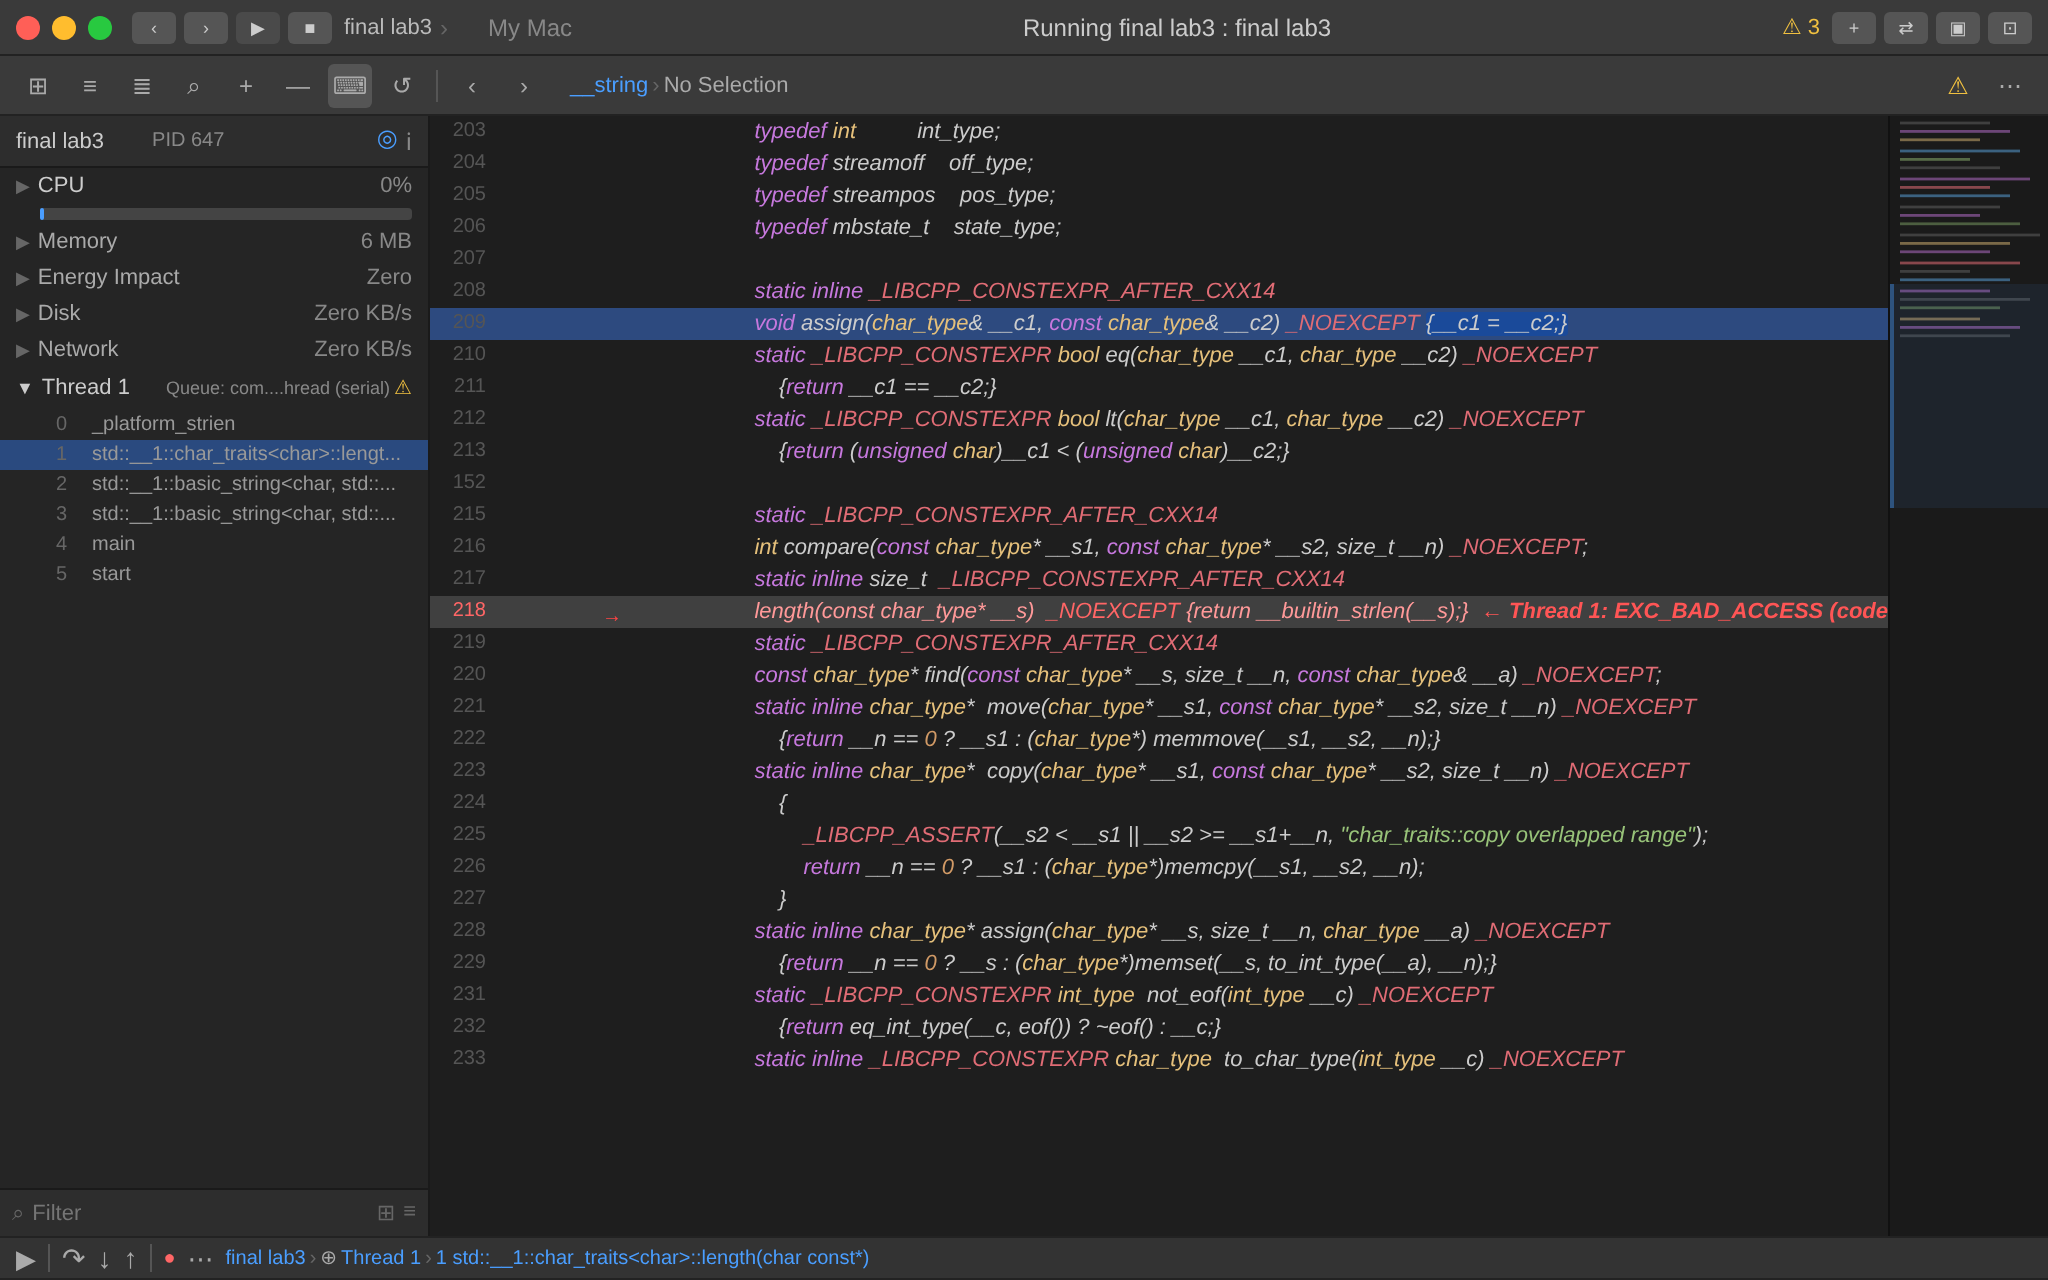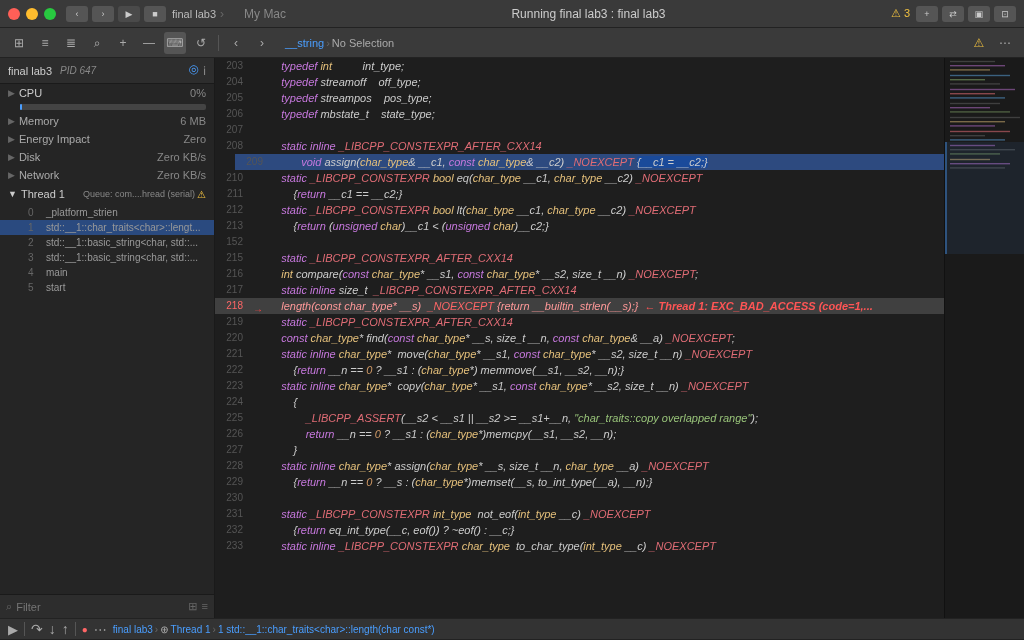--- a/index.html
+++ b/index.html
@@ -46,22 +46,22 @@
     .stack-item.active { background: #2a4a7f; }
     .stack-num { color: #666; width: 14px; flex-shrink: 0; }
 
     .filter-bar { height: 24px; background: #2d2d2d; border-top: 1px solid #1a1a1a; display: flex; align-items: center; padding: 0 6px; gap: 4px; margin-top: auto; }
     .filter-input { background: transparent; border: none; color: #aaa; font-size: 11px; outline: none; flex: 1; }
     .filter-icons { display: flex; gap: 4px; }
 
     
     .code-area { flex: 1; background: #1e1e1e; overflow: hidden; display: flex; flex-direction: column; }
     .code-lines { padding: 0; }
-    .code-line { display: flex; align-items: flex-end; min-height: 16px; }
-    .code-line.highlighted { background: #2d4a7f; margin-left: 20px; }
+    .code-line { display: flex; align-items: flex-end; min-height: 16px; gap: 48px; }
+    .code-line.highlighted { background: #2d4a7f; }
     .code-line.error-line { background: #404040; }
     .line-num { width: 36px; color: #555; text-align: right; padding-right: 8px; flex-shrink: 0; user-select: none; font-size: 10px; line-height: 16px; }
     .line-indicator { width: 14px; flex-shrink: 0; display: flex; align-items: center; justify-content: center; color: #4a9eff; font-size: 10px; }
     .line-content { flex: 1; padding-left: 4px; white-space: pre; color: #ccc; line-height: 16px; font-style: italic; }
 
     
     .kw { color: #c678dd; }
     .kw2 { color: #61afef; }
     .type { color: #e5c07b; }
     .str { color: #98c379; }
@@ -138,21 +138,21 @@
     <div class="toolbar-btn" style="color:#f0c040;">⚠</div>
     <div class="toolbar-btn">⋯</div>
   </div>
 </div>
 
 <div class="main">
 
   <div class="left-panel">
     <div class="process-header">
       <span style="font-size:11px; color:#ccc; font-weight:500;">final lab3</span>
-      <span style="color:#888; font-size:10px; margin-left:4px;font-style:italic;">PID 647</span>
+      <span style="color:#888; font-size:10px; margin-left:20px;">PID 647</span>
       <div class="process-icons">
         <span style="color:#4a9eff; font-size:12px;">◎</span>
         <span style="color:#888; font-size:12px; cursor:pointer;">ℹ</span>
       </div>
     </div>
 
     <div class="metric-row">
       <span class="metric-toggle">▶</span>
       <span class="metric-name bold">CPU</span>
       <span class="metric-value">0%</span>
@@ -390,25 +390,20 @@
           <span class="line-indicator"></span>
           <span class="line-content">    <span class="kw">static</span> <span class="kw">inline</span> <span class="type">char_type</span>* assign(<span class="type">char_type</span>* __s, size_t __n, <span class="type">char_type</span> __a) <span class="macro">_NOEXCEPT</span></span>
         </div>
 
         <div class="code-line">
           <span class="line-num">229</span>
           <span class="line-indicator"></span>
           <span class="line-content">        {<span class="kw">return</span> __n == <span class="num">0</span> ? __s : (<span class="type">char_type</span>*)memset(__s, to_int_type(__a), __n);}</span>
         </div>
 
-        <div class="code-line">
-          <span class="line-num">230</span>
-          <span class="line-indicator"></span>
-          <span class="line-content"> </span>
-        </div>
 
         <div class="code-line">
           <span class="line-num">231</span>
           <span class="line-indicator"></span>
           <span class="line-content">    <span class="kw">static</span> <span class="macro">_LIBCPP_CONSTEXPR</span> <span class="type">int_type</span>  not_eof(<span class="type">int_type</span> __c) <span class="macro">_NOEXCEPT</span></span>
         </div>
 
         <div class="code-line">
           <span class="line-num">232</span>
           <span class="line-indicator"></span>

